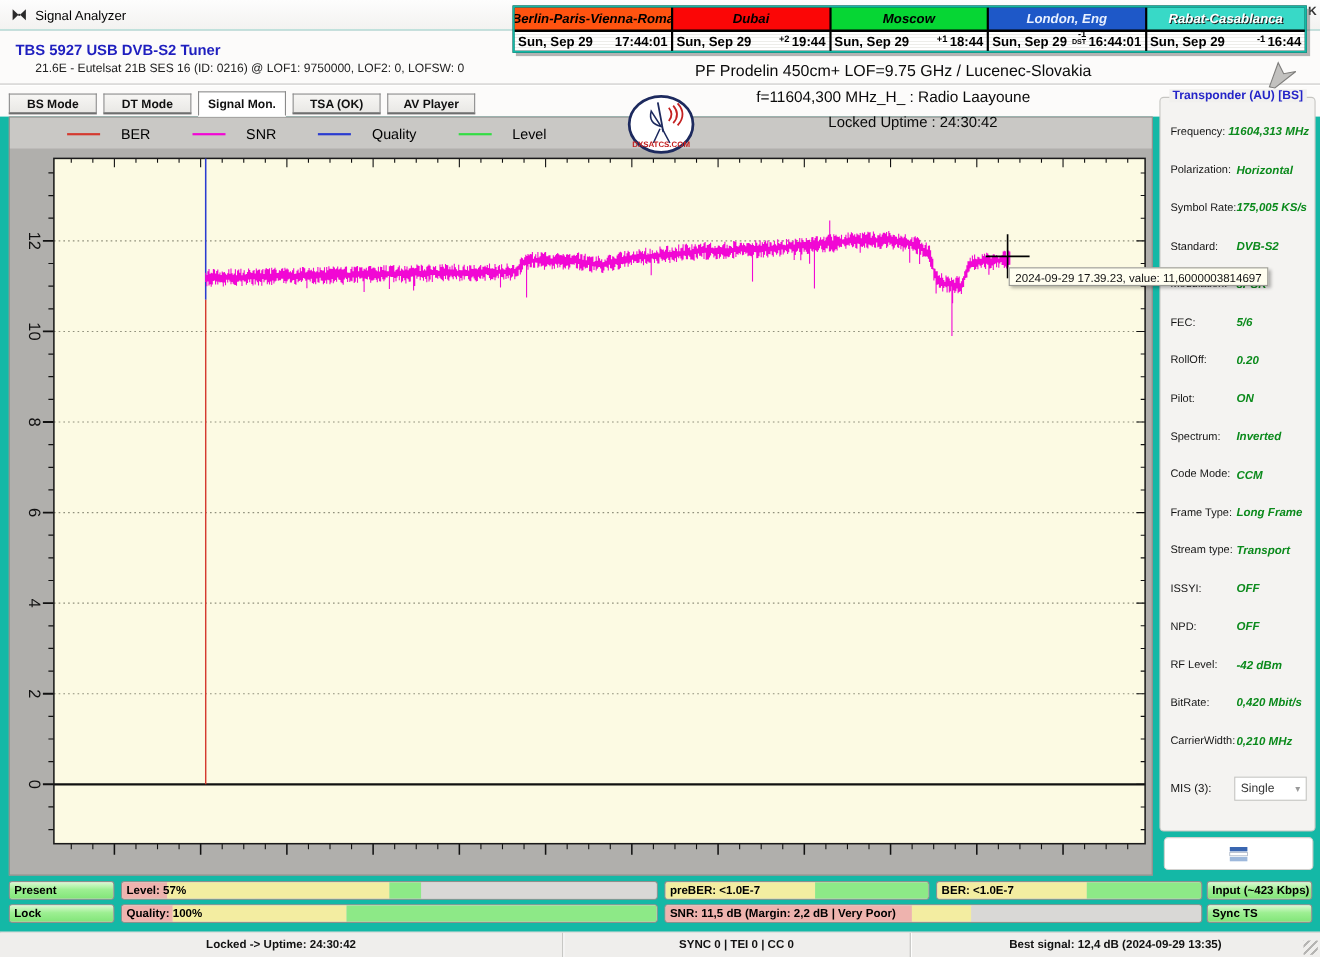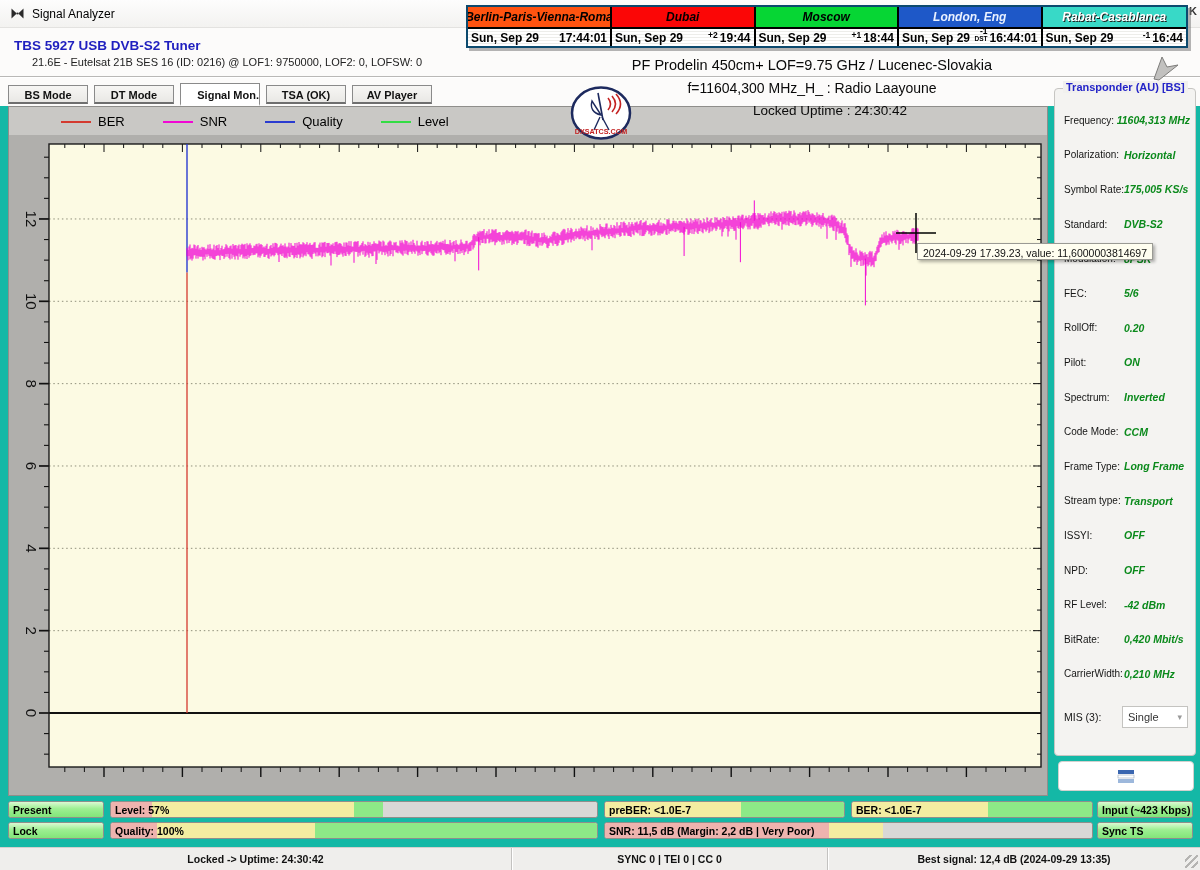--- a/index.html
+++ b/index.html
@@ -17,45 +17,45 @@
   .hline { position:absolute; left:0; top:76px; width:1200px; height:2px;
     border-top:1px solid #b9b8b6; border-bottom:1px solid #fff; }
   .tuner-title { position:absolute; left:14px; top:38px; font-size:13.5px; font-weight:bold; color:#1f1fbf; }
   .sat-line { position:absolute; left:32px; top:56px; font-size:11px; color:#222; }
   .center-line1 { position:absolute; left:412px; top:57px; width:800px; text-align:center; font-size:14.5px; color:#0a0a0a; }
   .center-line2 { position:absolute; left:412px; top:80px; width:800px; text-align:center; font-size:14px; color:#0a0a0a; }
   .uptime-line { position:absolute; left:640px; top:103px; width:380px; text-align:center; font-size:13.5px; color:#0a0a0a; z-index:6; }
   .clipk { position:absolute; left:1189px; top:5px; font-size:11px; font-weight:bold; color:#333; }
   
   .clocks { position:absolute; left:466px; top:5px; width:722px; height:43px; display:flex;
-    border:2px solid #0c4a6e; background:#000; box-shadow:3px 3px 0 rgba(120,120,120,.55); z-index:8; }
+    border:2px solid #14b8a6; background:#000; box-shadow:3px 3px 0 rgba(120,120,120,.55); z-index:8; }
   .clock-col { width:144px; display:flex; flex-direction:column; border-right:2px solid #000; }
   .clock-col:last-child { border-right:none; }
   .clock-city { height:20px; font-size:12px; font-weight:bold; font-style:italic;
     display:flex; align-items:center; justify-content:center; white-space:nowrap; overflow:hidden; }
   .clock-time { height:19px; background:repeating-linear-gradient(#ffffff 0 2px, #ededea 2px 3px);
     border-top:2px solid #000; display:flex; align-items:center; padding:0 3px;
     font-size:12px; font-weight:bold; color:#000; white-space:nowrap; }
   .clock-date { flex:0 0 auto; }
   .clock-sp { flex:1; }
   .clock-off { font-size:8.5px; font-weight:bold; line-height:8px; text-align:right; margin-right:2px;
     display:flex; flex-direction:column; align-items:flex-end; position:relative; top:-3px; }
   .clock-off .dst { font-size:6.5px; font-weight:bold; }
   .clock-hms { flex:0 0 auto; }
   
   .tabbar { position:absolute; left:8px; top:85px; display:flex; gap:6px; z-index:4; }
   .tabbtn { width:80px; height:19px; font-size:11px; font-weight:bold; color:#111; text-align:center; line-height:18px;
     background:linear-gradient(#f7f6f4,#e9e8e5); border:1px solid #8a8a8a; border-bottom:2px solid #6f6f6f; cursor:pointer; }
-  .tabbtn.active { background:#fff; height:23px; margin-top:-2px; line-height:22px; border-bottom:2px solid #fff;text-align:right; }
+  .tabbtn.active { background:#fff; height:23px; margin-top:-2px; line-height:22px; border-bottom:2px solid #fff; }
   
   .chartwidget { position:absolute; left:8px; top:106px; width:1040px; height:690px;
     background:#b0afac; border:1px solid #8f8e8b; }
   .legendstrip { position:absolute; left:0; top:0; width:1038px; height:28px; background:#c9c8c5; }
   .legend { position:absolute; left:52px; top:7px; display:flex; gap:38px; }
-  .legenditem { display:flex; align-items:center; gap:7px; }
+  .legenditem { display:flex; align-items:center; gap:19px; }
   .legendline { width:30px; height:0; border-top:2px solid #000; }
   .legendlabel { font-size:13px; color:#000; }
   #chart-svg { position:absolute; left:0; top:28px; }
   
   .tooltip { position:absolute; left:917px; top:243px; height:17px; padding:0 5px; z-index:20;
     background:#fffef0; border:1px solid #9a9a94; box-shadow:2px 2px 3px rgba(0,0,0,.3);
     font-size:10.5px; line-height:19px; white-space:nowrap; color:#111; }
   
   .panel { position:absolute; left:1054px; top:88px; width:142px; height:668px;
     border:1px solid #c6c5c2; border-radius:4px; background:#f4f3f1; }

